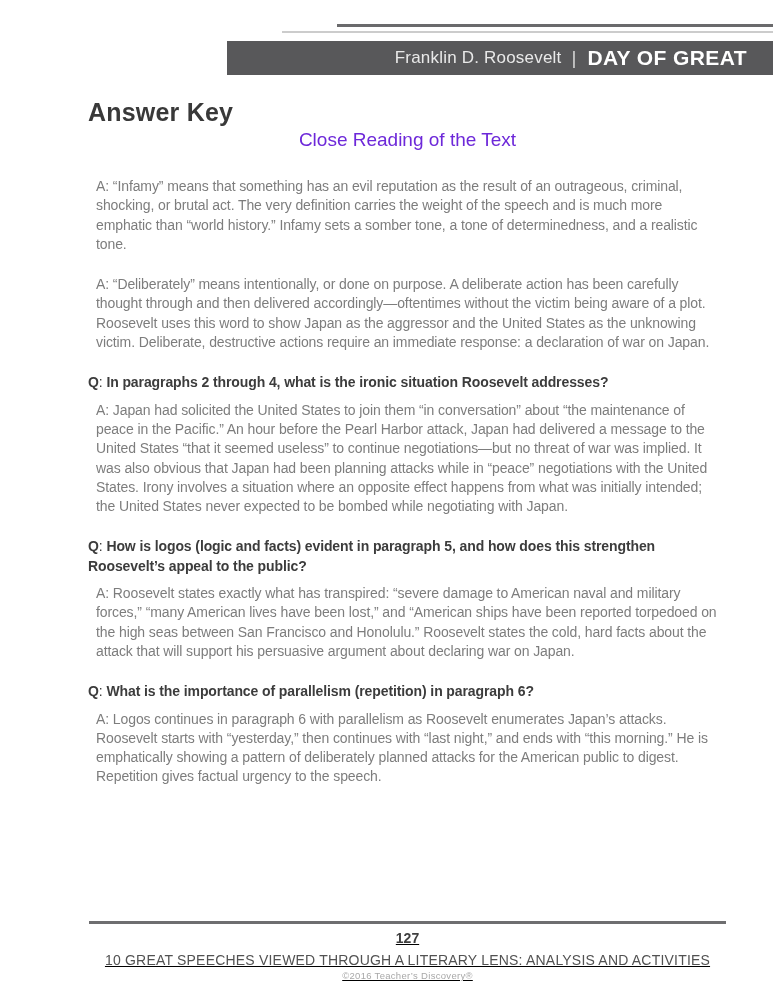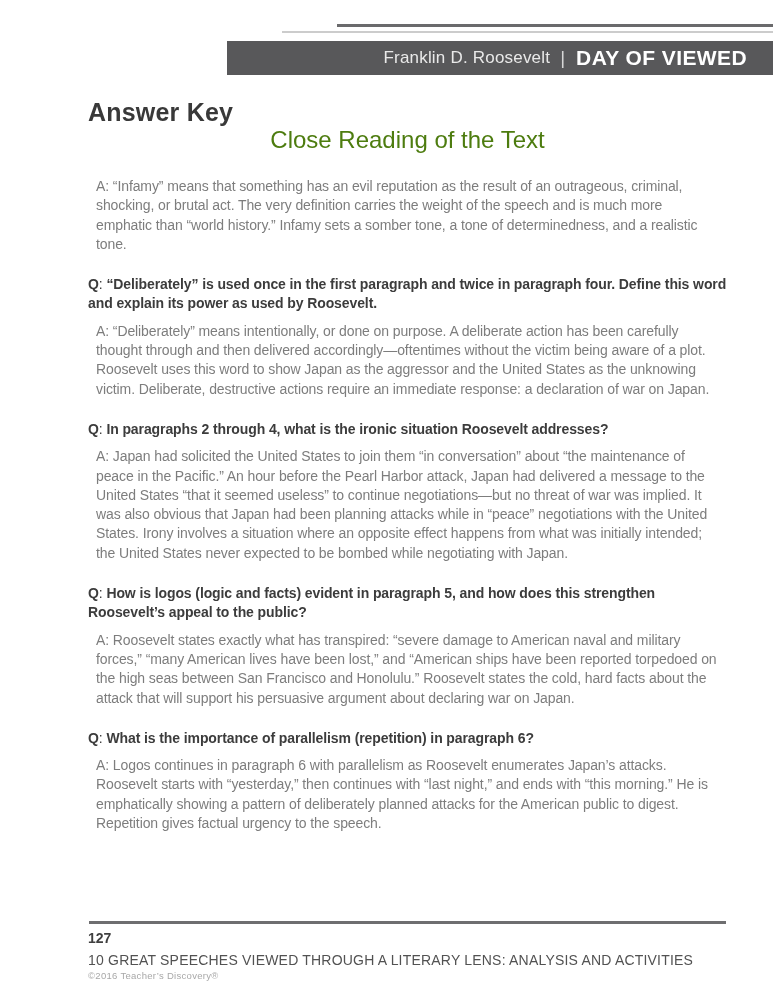--- a/index.html
+++ b/index.html
@@ -40,40 +40,42 @@
   .content{
     position:absolute;top:98px;left:88px;width:639px;
   }
   .page-title{
     margin:0;text-align:left;
     font-size:25px;line-height:28px;font-weight:700;color:#393939;
     letter-spacing:.2px;
   }
   .page-subtitle{
     margin:3px 0 0 0;text-align:center;
-    font-size:24px;line-height:22px;font-weight:400;color:#4d7c0f;
+    font-size:19px;line-height:22px;font-weight:400;color:#6d28d9;
   }
   .qa-list{margin-top:26px;}
   .qa-block{margin-bottom:21px;}
   .question{
     margin:0;
     font-size:14px;line-height:19.3px;font-weight:700;color:#3c3c3c;
     letter-spacing:-0.1px;
   }
   .answer{
     margin:8px;
     font-size:14px;line-height:19.3px;font-weight:400;color:#7d7d7d;
     letter-spacing:-0.1px;
   }
   .q-letter{font-weight:700;color:#3c3c3c;}
   .colon-q{font-weight:400;color:#3c3c3c;}
   .a-letter,.colon-a{font-weight:400;color:#7d7d7d;}
   
   .footer{
     position:absolute;left:88px;width:639px;top:921px;
+    text-align:center;
+    text-decoration:underline;
   }
   .footer-rule{
     height:3px;background:#6e6e70;width:637px;margin:0 auto;
   }
   .page-number{
     margin:6px 0 0 0;
     font-size:14px;line-height:16px;font-weight:700;color:#3f3f3f;
   }
   .series-title{
     margin:8px 0 0 0;
@@ -90,35 +92,34 @@
 <body>
 
 <div class="page">
 
   <div class="rule-dark-top"></div>
   <div class="rule-light-top"></div>
 
   <div class="banner">
     <span class="speaker">Franklin D. Roosevelt</span>
     <span class="divider">|</span>
-    <span class="speech">DAY OF VIEWED</span>
+    <span class="speech">DAY OF GREAT</span>
   </div>
 
   <div class="content">
     <h1 class="page-title">Answer Key</h1>
     <div class="page-subtitle">Close Reading of the Text</div>
 
     <div class="qa-list">
 
       <div class="qa-block">
         <p class="answer"><span class="a-letter">A</span><span class="colon-a">: </span><span>“Infamy” means that something has an evil reputation as the result of an outrageous, criminal, shocking, or brutal act. The very definition carries the weight of the speech and is much more emphatic than “world history.” Infamy sets a somber tone, a tone of determinedness, and a realistic tone.</span></p>
       </div>
 
       <div class="qa-block">
-        <p class="question"><span class="q-letter">Q</span><span class="colon-q">: </span><span>“Deliberately” is used once in the first paragraph and twice in paragraph four. Define this word and explain its power as used by Roosevelt.</span></p>
         <p class="answer"><span class="a-letter">A</span><span class="colon-a">: </span><span>“Deliberately” means intentionally, or done on purpose. A deliberate action has been carefully thought through and then delivered accordingly—oftentimes without the victim being aware of a plot. Roosevelt uses this word to show Japan as the aggressor and the United States as the unknowing victim. Deliberate, destructive actions require an immediate response: a declaration of war on Japan.</span></p>
       </div>
 
       <div class="qa-block">
         <p class="question"><span class="q-letter">Q</span><span class="colon-q">: </span><span>In paragraphs 2 through 4, what is the ironic situation Roosevelt addresses?</span></p>
         <p class="answer"><span class="a-letter">A</span><span class="colon-a">: </span><span>Japan had solicited the United States to join them “in conversation” about “the maintenance of peace in the Pacific.” An hour before the Pearl Harbor attack, Japan had delivered a message to the United States “that it seemed useless” to continue negotiations—but no threat of war was implied. It was also obvious that Japan had been planning attacks while in “peace” negotiations with the United States. Irony involves a situation where an opposite effect happens from what was initially intended; the United States never expected to be bombed while negotiating with Japan.</span></p>
       </div>
 
       <div class="qa-block">
         <p class="question"><span class="q-letter">Q</span><span class="colon-q">: </span><span>How is logos (logic and facts) evident in paragraph 5, and how does this strengthen Roosevelt’s appeal to the public?</span></p>

